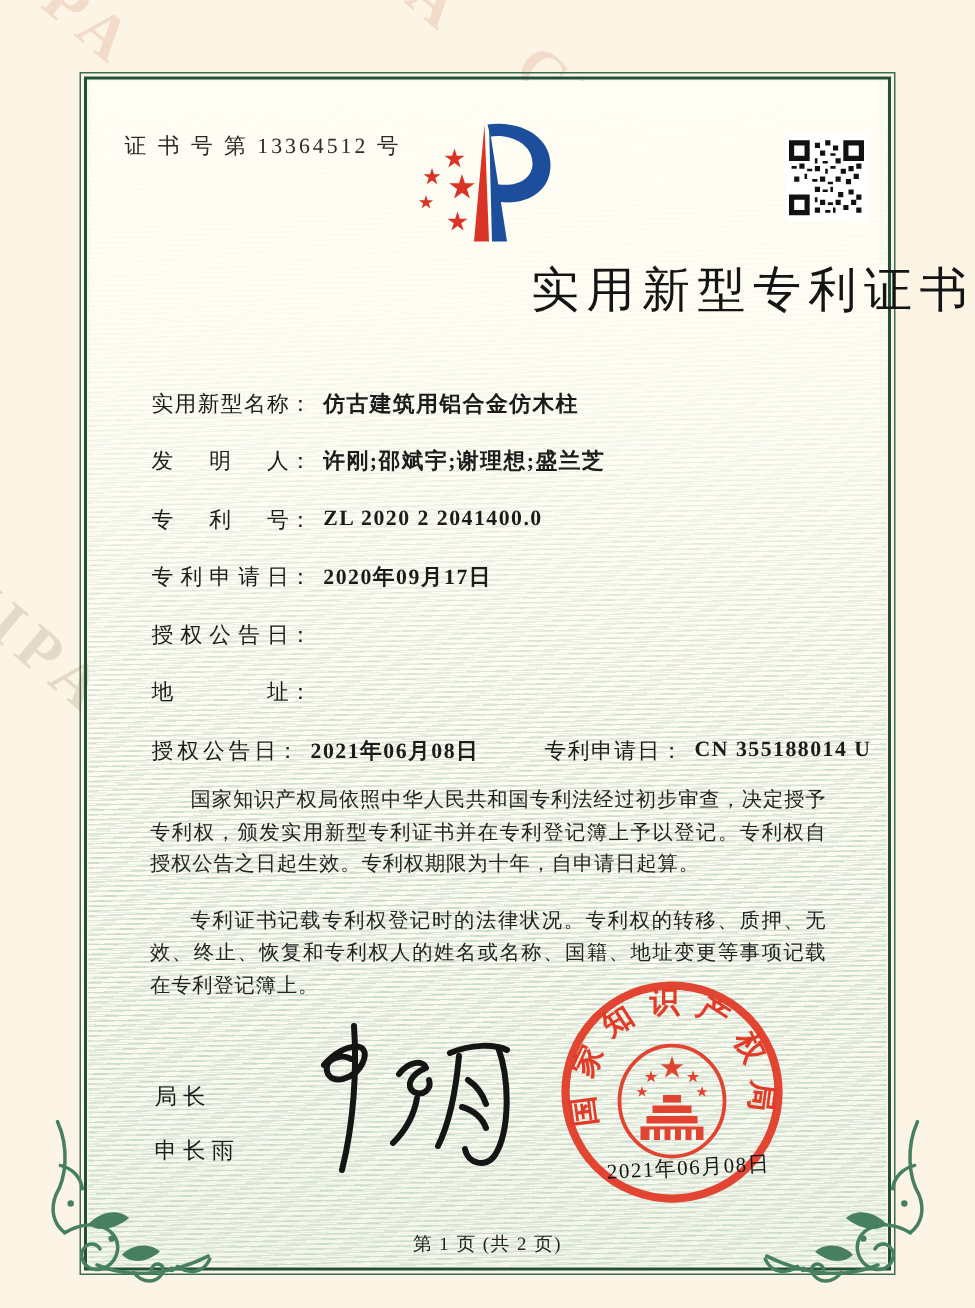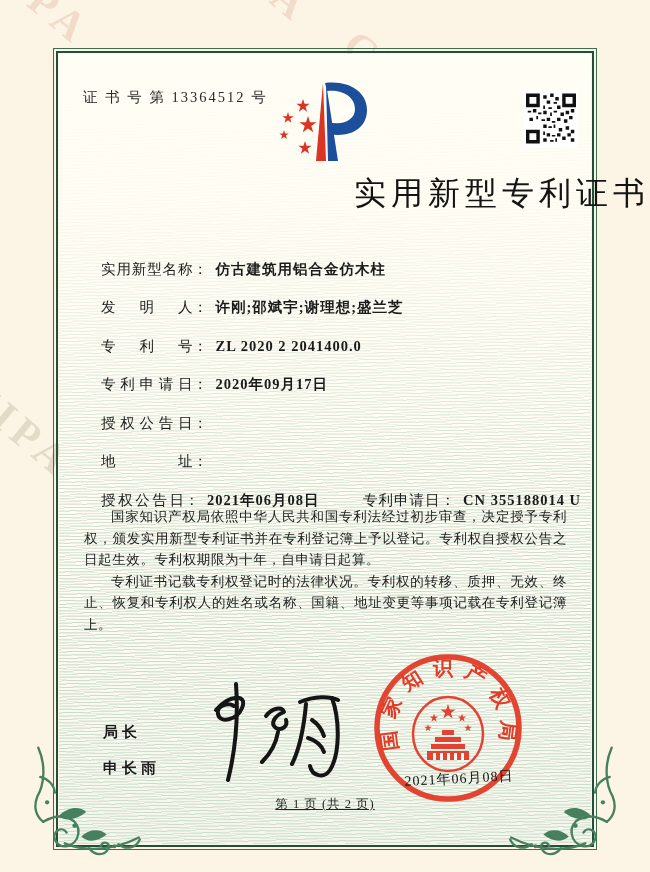--- a/index.html
+++ b/index.html
@@ -39,31 +39,31 @@
           font-size:14.5px;color:#1b1b1b;}
   .frow{height:38.5px;display:flex;align-items:center;white-space:nowrap;}
   .flabel{display:inline-block;width:92px;text-align:justify;text-align-last:justify;letter-spacing:0.5px;}
   .fcolon{margin-right:8px;}
   .fvalue{letter-spacing:1px;font-weight:bold;}
   .auth-gap{display:inline-block;width:48px;}
   .flabel-plain{letter-spacing:1px;}
 
   .body-text{position:absolute;left:84px;top:506px;width:483px;font-size:13.5px;line-height:21.5px;
              color:#222;text-align:justify;letter-spacing:0.6px;}
-  .body-text p{margin:0;text-indent:2em;}
+  .body-text p{margin:16px;text-indent:2em;}
 
   .director-block{position:absolute;left:103px;top:714px;font-family:"Liberation Sans", sans-serif;
-                  font-size:15px;font-weight:700;color:#1d1d1d;letter-spacing:4px;line-height:36px;}
+                  font-size:15px;font-weight:400;color:#1d1d1d;letter-spacing:4px;line-height:36px;}
   .signature{position:absolute;left:192px;top:676px;width:150px;height:115px;}
 
   .seal{position:absolute;left:372px;top:652px;width:152px;height:152px;z-index:5;}
   .seal-date{position:absolute;left:389px;top:770px;width:140px;text-align:center;font-size:14px;
              color:#141414;letter-spacing:1px;transform:rotate(-3deg);z-index:6;white-space:nowrap;}
 
-  .footer{position:absolute;left:0;right:0;top:796px;text-align:center;font-size:12.5px;color:#222;letter-spacing:1px;text-decoration:underline;}
+  .footer{position:absolute;left:0;right:0;top:821px;text-align:center;font-size:12.5px;color:#222;letter-spacing:1px;}
 
   .flourish{position:absolute;width:128px;height:122px;z-index:3;}
   .flourish-left{left:28px;top:734px;}
   .flourish-right{left:494px;top:734px;transform:scaleX(-1);}
 </style>
 </head>
 <body>
 
 <div class="page">
 

